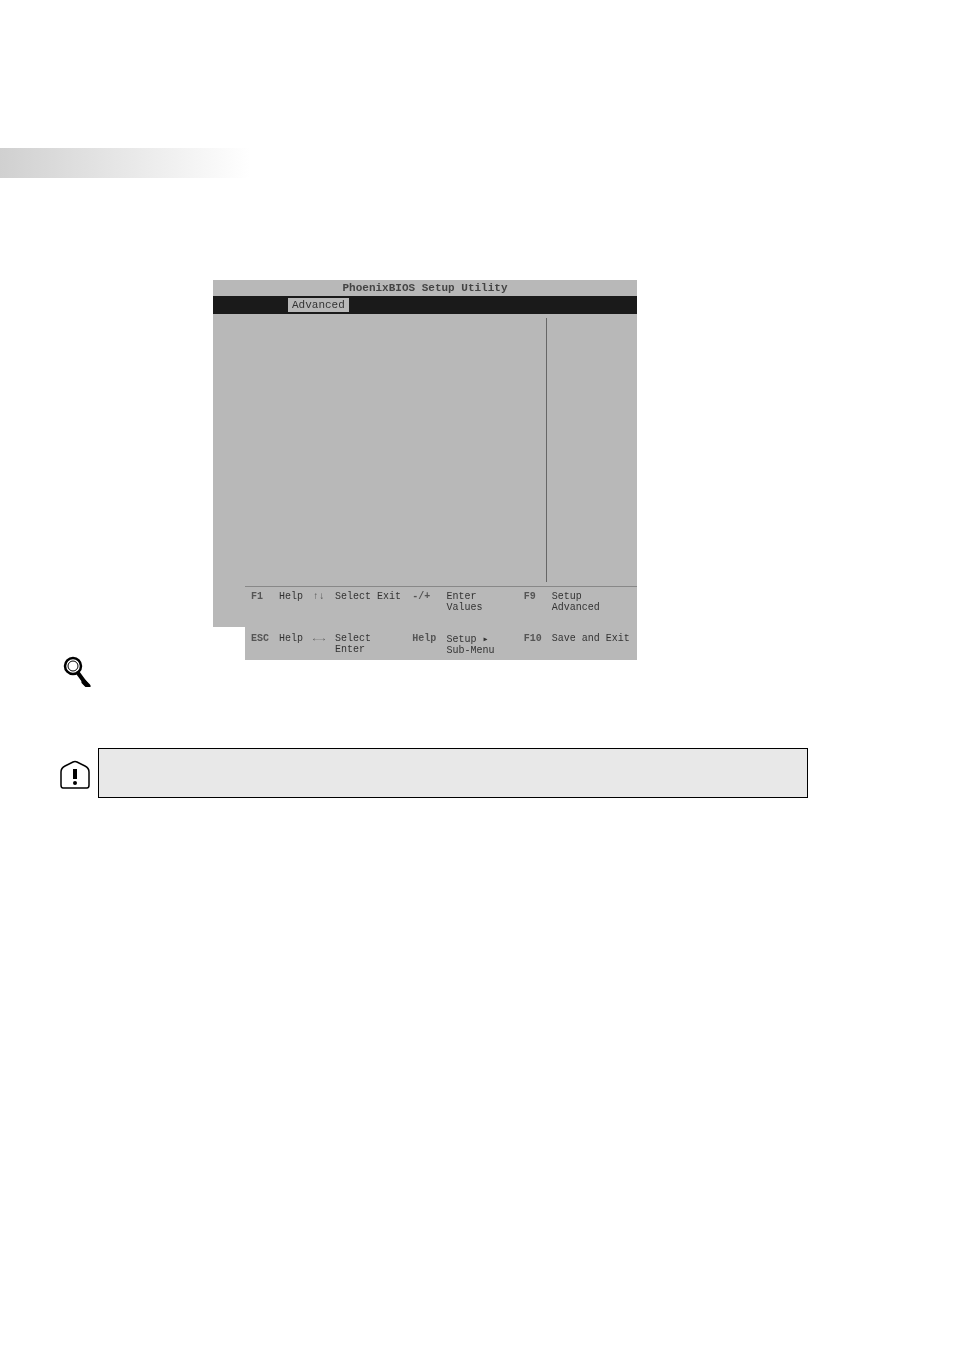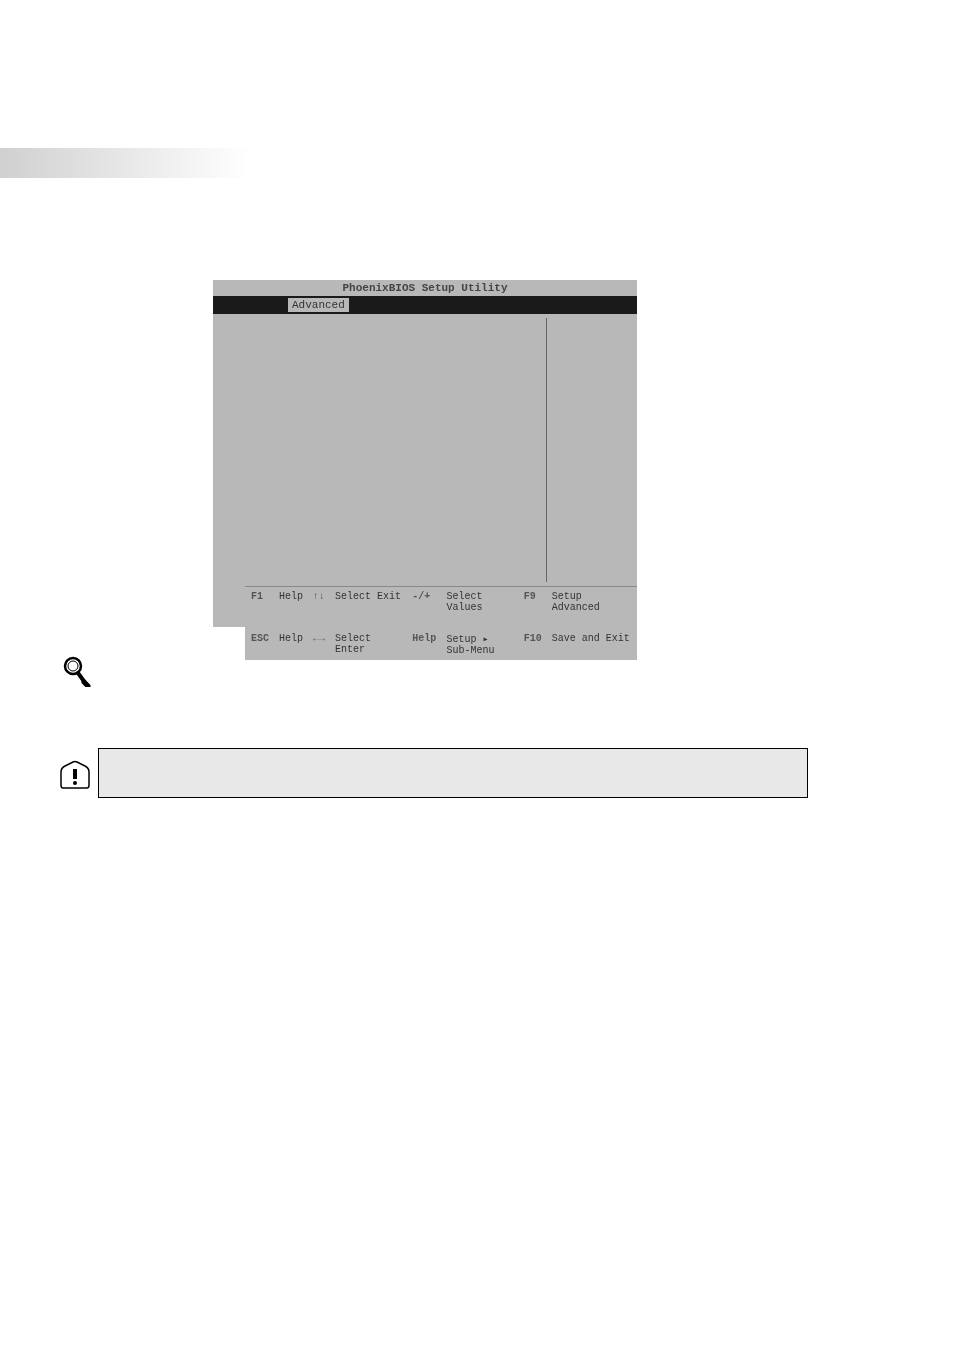--- a/index.html
+++ b/index.html
@@ -121,21 +121,21 @@
   <div class="bios-content">
     <div class="bios-left-panel"></div>
     <div class="bios-right-panel"></div>
   </div>
   <div class="bios-footer">
     <span class="key">F1</span>
     <span class="action">Help</span>
     <span class="key">↑↓</span>
     <span class="action">Select Exit</span>
     <span class="key">-/+</span>
-    <span class="action">Select Values</span>
+    <span class="action">Enter Values</span>
     <span class="key">F9</span>
     <span class="action">Setup Advanced</span>
     <span class="key">ESC</span>
     <span class="action">Help</span>
     <span class="key">←→</span>
     <span class="action">Select Enter</span>
     <span class="key">Help</span>
     <span class="action">Setup ▸ Sub-Menu</span>
     <span class="key">F10</span>
     <span class="action">Save and Exit</span>

